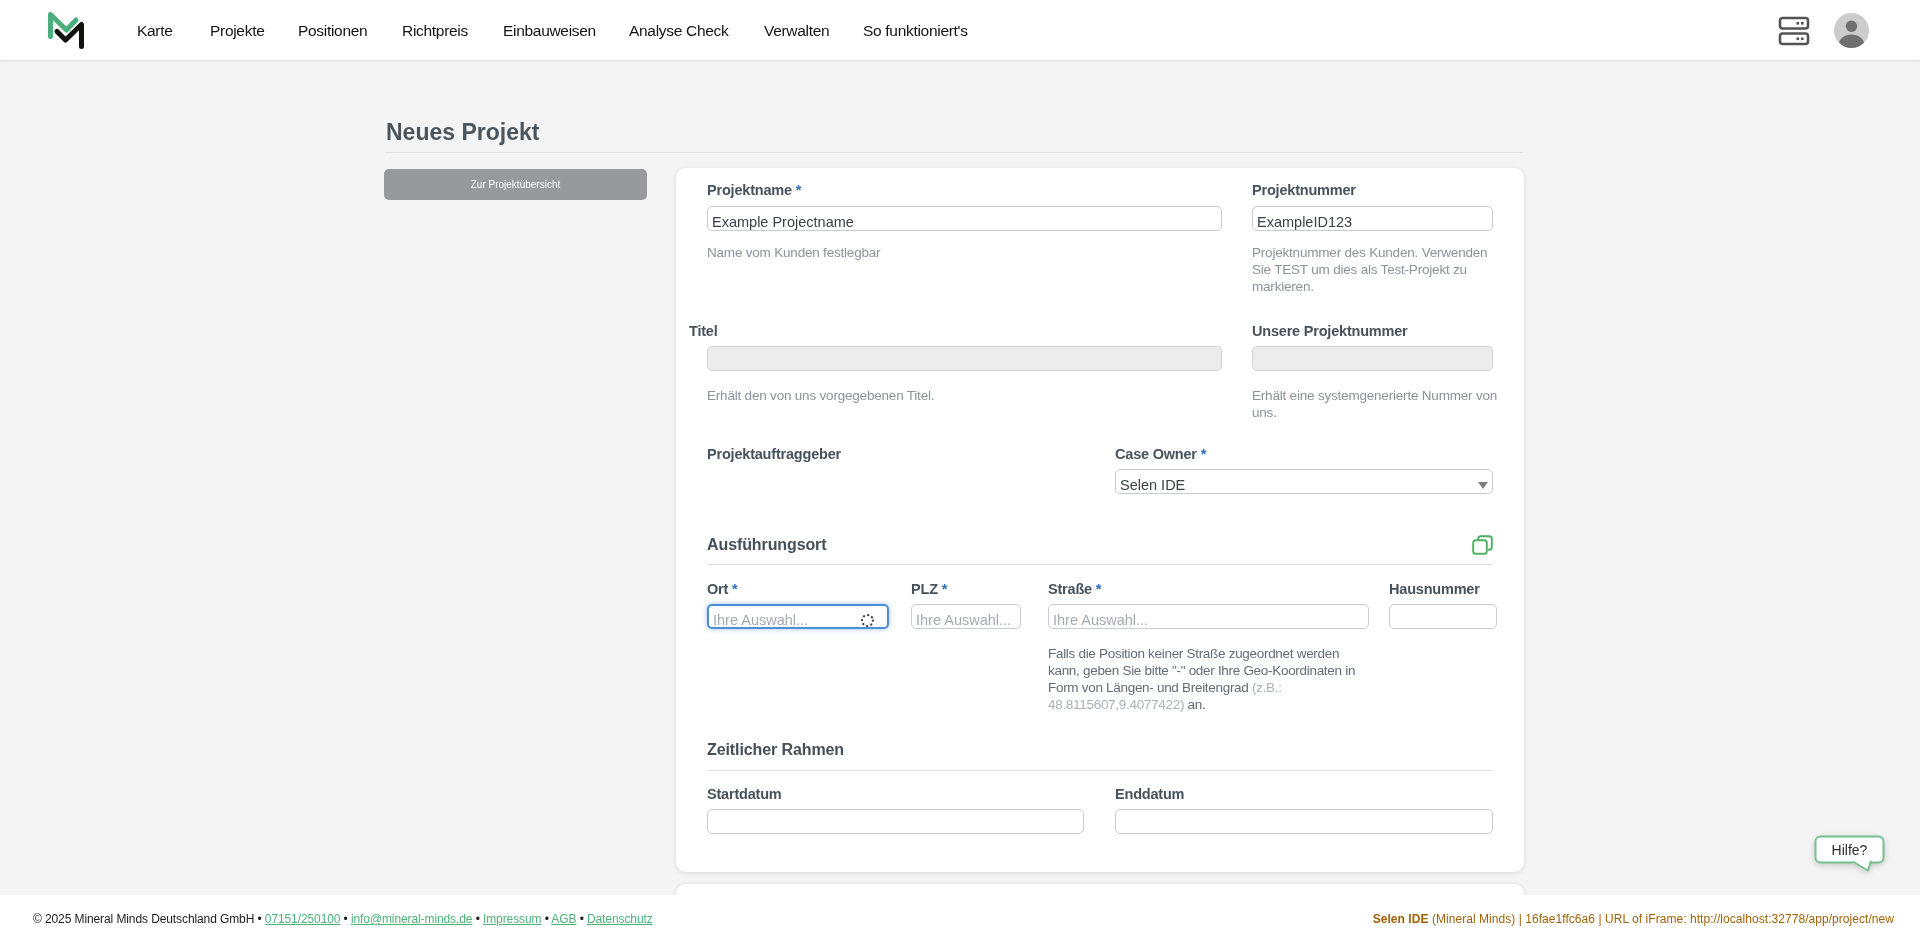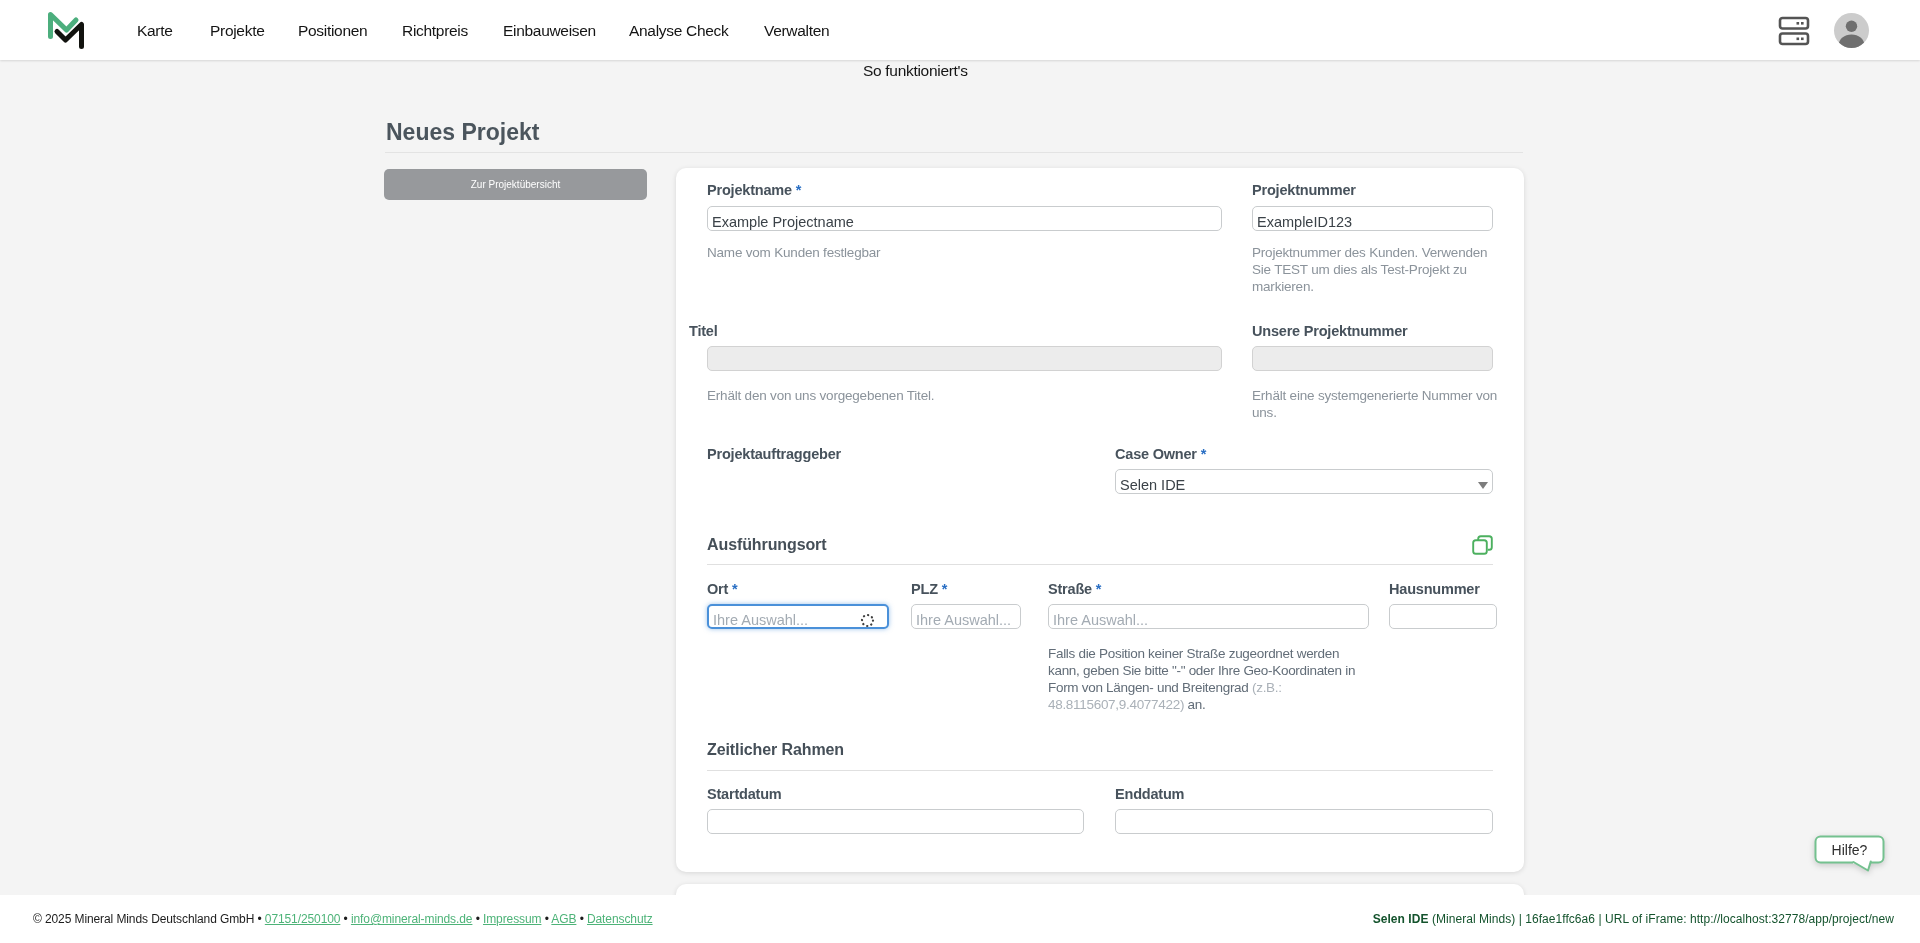--- a/index.html
+++ b/index.html
@@ -32,42 +32,42 @@
   .inp.dis { background:#ececec; border-color:#d2d2d2; }
   .ph { color:#a3abb3; }
   .help { position:absolute; font-size:13.5px; letter-spacing:-0.2px; color:#8b939b; line-height:17px; white-space:nowrap; }
 
   .sect { position:absolute; font-size:16px; letter-spacing:-0.1px; font-weight:bold; color:#454f58; }
   .shr { position:absolute; height:1px; background:#e0e0e0; }
 
   
   #footer { position:absolute; left:0; top:895px; width:1920px; height:48px; background:#fff; z-index:15; }
   #footL { position:absolute; left:33px; top:17px; font-size:12px; letter-spacing:-0.1px; color:#1c1c1c; }
-  #footR { position:absolute; right:26px; top:17px; font-size:12px; letter-spacing:0.05px; color:#14532d; }
+  #footR { position:absolute; right:26px; top:17px; font-size:12px; letter-spacing:0.05px; color:#a16207; }
   .flink { color:#4db378; text-decoration:underline; }
 
   
   #hilfe { position:absolute; left:1811px; top:831px; z-index:16; filter:drop-shadow(0 2px 3px rgba(0,0,0,0.18)); }
 </style>
 </head>
 <body>
 
   <div id="header">
     <svg class="abs" style="left:47px; top:10px;" width="38" height="40" viewBox="0 0 38 40">
       <path d="M 3.5 26.5 L 3.5 4.5 L 19.5 20 L 29 10" fill="none" stroke="#4cae7d" stroke-width="5" stroke-linecap="round" stroke-linejoin="round"></path>
       <path d="M 10 21.5 L 18.5 30 L 34.5 14.5 L 34.5 36.5" fill="none" stroke="#12130f" stroke-width="5" stroke-linecap="round" stroke-linejoin="round"></path>
     </svg>
     <span class="navlink" style="left:137px;">Karte</span>
     <span class="navlink" style="left:210px;">Projekte</span>
     <span class="navlink" style="left:298px;">Positionen</span>
     <span class="navlink" style="left:402px;">Richtpreis</span>
     <span class="navlink" style="left:503px;">Einbauweisen</span>
     <span class="navlink" style="left:629px;">Analyse Check</span>
     <span class="navlink" style="left:764px;">Verwalten</span>
-    <span class="navlink" style="left:863px;margin-top:40px;">So funktioniert's</span>
+    <span class="navlink" style="left:863px;">So funktioniert's</span>
     <svg class="abs" style="left:1778px; top:16px;" width="32" height="30" viewBox="0 0 32 30">
       <rect x="2" y="2" width="28" height="10.5" rx="2.5" fill="none" stroke="#545454" stroke-width="2.6"></rect>
       <rect x="2" y="17.5" width="28" height="10.5" rx="2.5" fill="none" stroke="#545454" stroke-width="2.6"></rect>
       <rect x="18.5" y="6" width="2.6" height="2.6" fill="#545454"></rect>
       <rect x="23" y="6" width="2.6" height="2.6" fill="#545454"></rect>
       <rect x="18.5" y="21.5" width="2.6" height="2.6" fill="#545454"></rect>
       <rect x="23" y="21.5" width="2.6" height="2.6" fill="#545454"></rect>
     </svg>
     <svg class="abs" style="left:1833px; top:12px;" width="37" height="37" viewBox="0 0 37 37">
       <defs>

